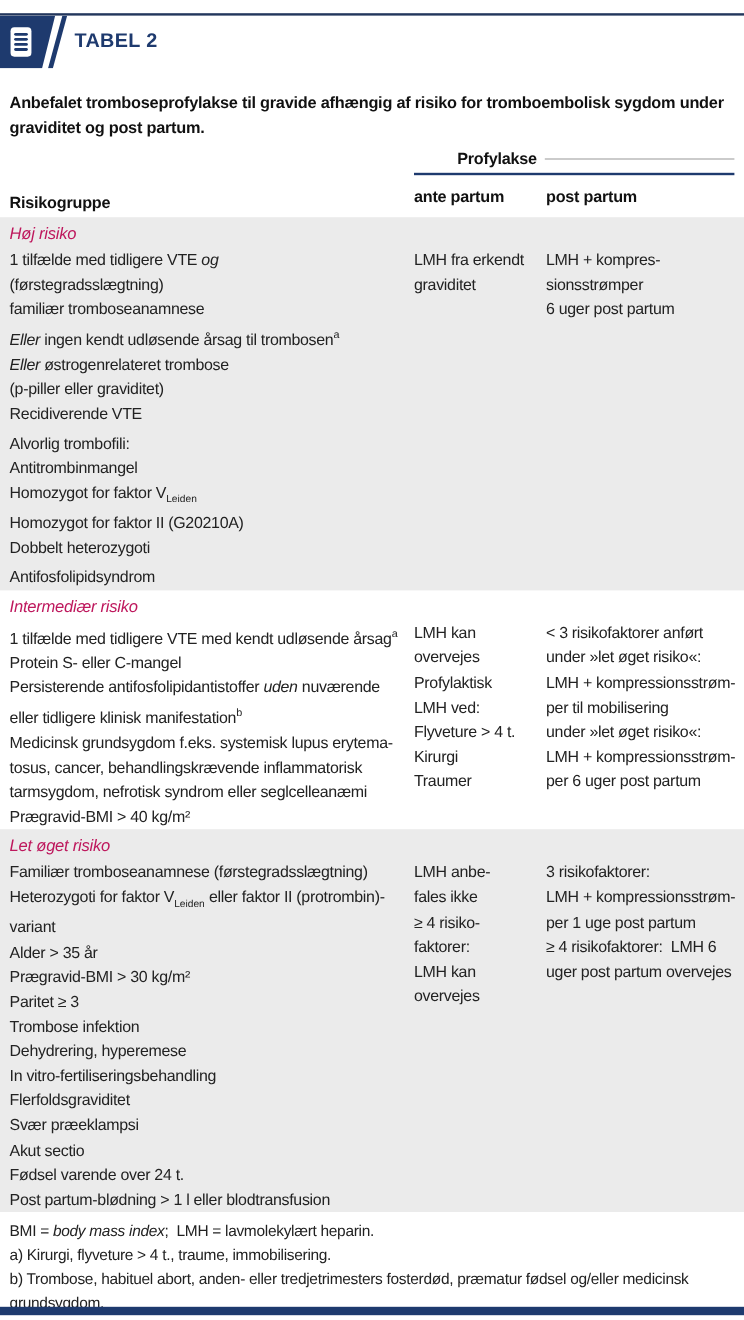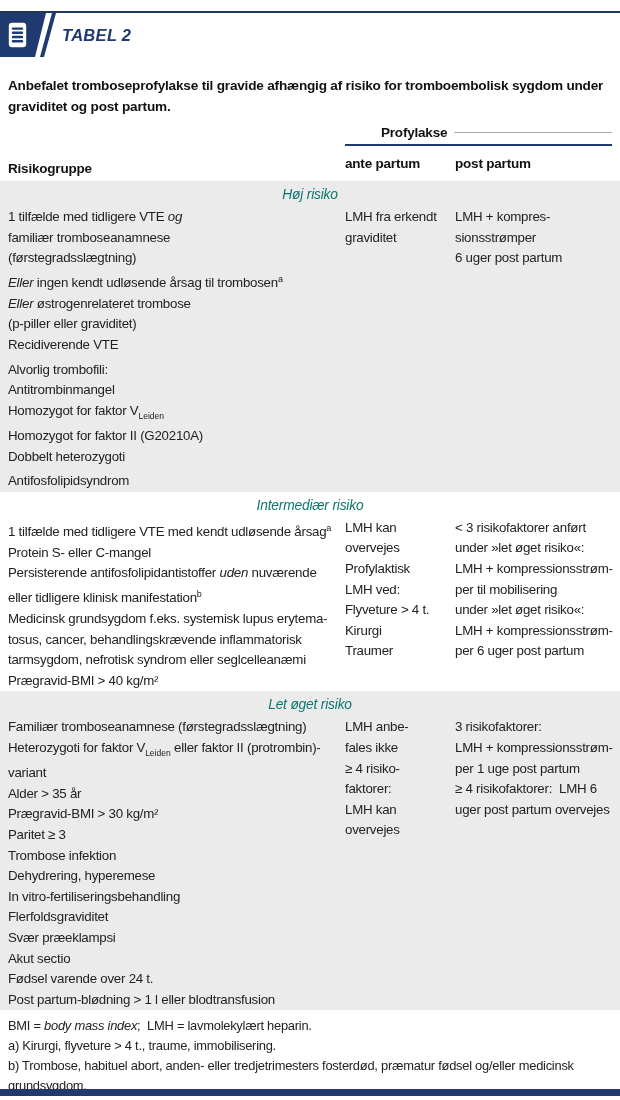--- a/index.html
+++ b/index.html
@@ -2,21 +2,21 @@
 <html><head>
 <meta charset="utf-8">
 <style>
   html,body{margin:0;padding:0;background:#fff;}
   .page{
     position:relative;width:620px;height:1100px;overflow:hidden;background:#fff;
     font-family:"Liberation Sans",sans-serif;color:#222;
   }
   .top-rule{margin-top:11px;height:2px;background:#22365c;}
   
-  .badge-row{position:relative;height:44px;font-style:italic;}
+  .badge-row{position:relative;height:44px;}
   .badge{
     position:absolute;left:0;top:0;width:46px;height:44px;background:#1e3a6e;
     clip-path:polygon(0 0,46px 0,35px 44px,0 44px);
     display:flex;align-items:center;
   }
   .badge svg{margin-left:8px;display:block;}
   .badge-stripe{
     position:absolute;left:40px;top:0;width:16px;height:44px;background:#1e3a6e;
     clip-path:polygon(12px 0,16px 0,4px 44px,0 44px);
   }
@@ -31,21 +31,21 @@
   
   .thead{display:grid;grid-template-columns:337px 1fr;padding:0 8px;margin-top:8px;align-items:end;}
   .col1h{font-weight:bold;font-size:13.5px;letter-spacing:-.2px;color:#111;padding-bottom:5px;}
   .pro-label-row{display:flex;align-items:center;gap:7px;font-weight:bold;font-size:13.5px;color:#111;letter-spacing:-.2px;padding-left:36px;}
   .hairline{flex:1;height:1px;background:#a9a9a9;}
   .navy-rule{height:2px;background:#1e3a6e;margin-top:4px;}
   .subheads{display:grid;grid-template-columns:110px 1fr;font-weight:bold;font-size:13.5px;letter-spacing:-.2px;color:#111;padding:10px 0;}
   
   .sec{padding:0 8px;}
   .sec.shaded{background:#ebebeb;}
-  .sec-title{font-style:italic;font-size:13.8px;letter-spacing:-.2px;color:#0f766e;padding:4px 0 2px;line-height:20px;text-align:center;}
+  .sec-title{font-style:italic;font-size:13.8px;letter-spacing:-.2px;color:#be185d;padding:4px 0 2px;line-height:20px;}
   .sec-grid{display:grid;grid-template-columns:337px 110px 1fr;align-items:start;}
   .ln{line-height:20.6px;font-size:13.3px;letter-spacing:-.25px;white-space:nowrap;}
   .grp + .grp{margin-top:4px;}
   sup{font-size:9px;letter-spacing:0;}
   sub{font-size:8.5px;letter-spacing:0;}
   
   .footnotes{padding:6px 8px 0;border-radius:22px;}
   .fn{font-size:12.9px;line-height:20px;letter-spacing:-.25px;white-space:normal;}
   .bottom-bar{position:absolute;left:0;right:0;top:1089px;height:7px;background:#1e3a6e;}
 </style>
@@ -89,22 +89,22 @@
     </div>
   </div>
 
   <div id="sections">
       <section class="sec shaded">
         <div class="sec-title">Høj risiko</div>
         <div class="sec-grid">
           <div>
             <div class="grp">
               <div class="ln">1 tilfælde med tidligere VTE <i>og</i></div>
+              <div class="ln">(førstegradsslægtning)</div>
               <div class="ln">familiær tromboseanamnese</div>
-              <div class="ln">(førstegradsslægtning)</div>
               <div class="ln"><i>Eller</i> ingen kendt udløsende årsag til trombosen<sup>a</sup></div>
               <div class="ln"><i>Eller</i> østrogenrelateret trombose</div>
               <div class="ln">(p-piller eller graviditet)</div>
               <div class="ln">Recidiverende VTE</div>
             </div>
             <div class="grp">
               <div class="ln">Alvorlig trombofili:</div>
               <div class="ln">Antitrombinmangel</div>
               <div class="ln">Homozygot for faktor V<sub>Leiden</sub></div>
               <div class="ln">Homozygot for faktor II (G20210A)</div>

